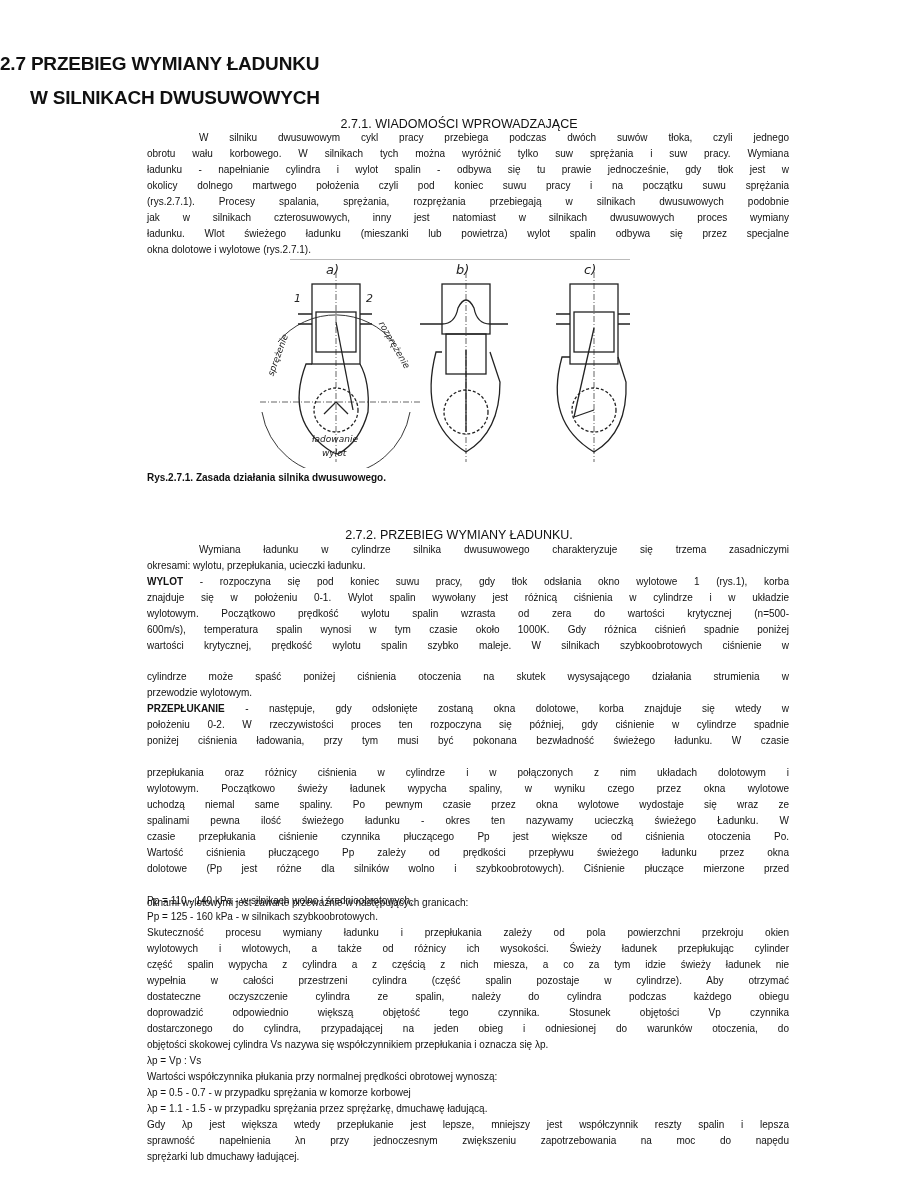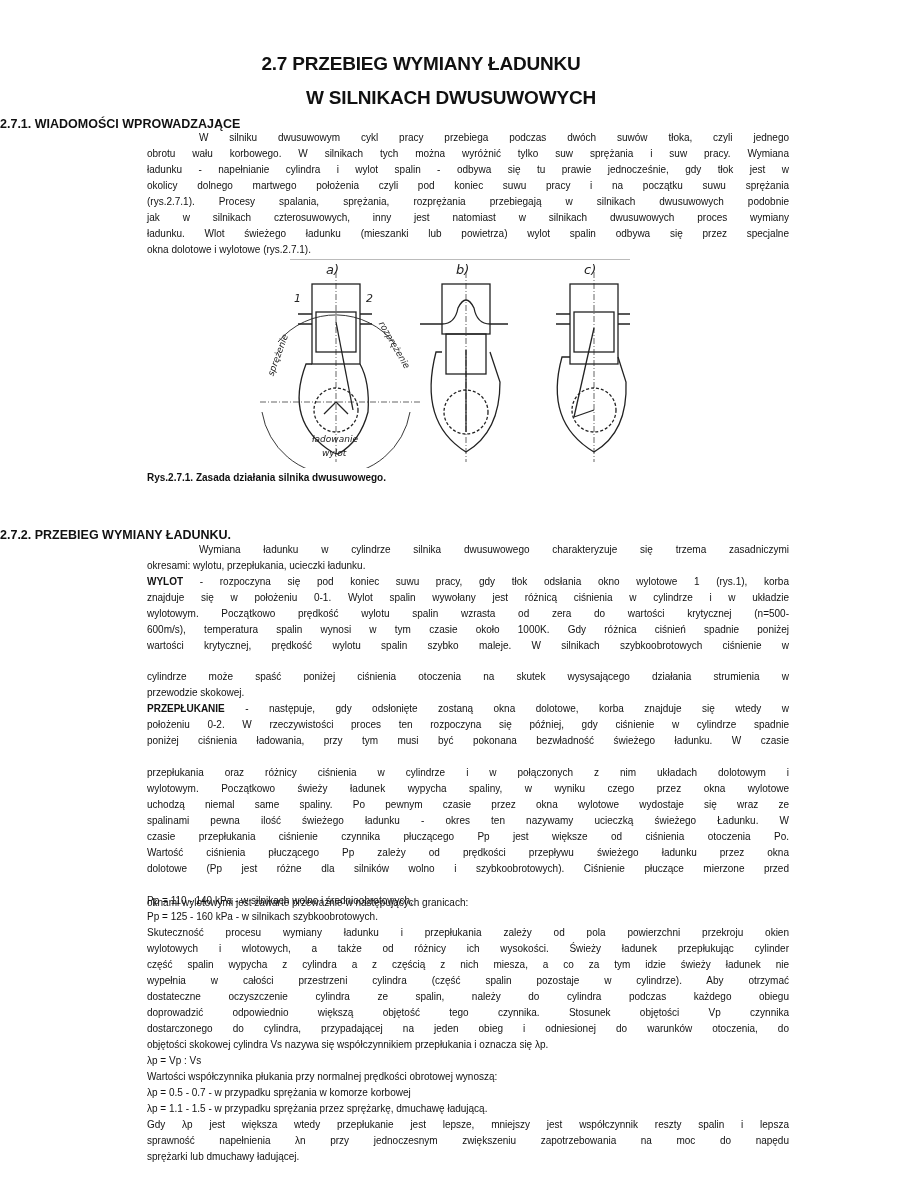--- a/index.html
+++ b/index.html
@@ -1,21 +1,21 @@
 <!DOCTYPE html>
 <html><head>
 <meta charset="utf-8">
 <style>
   html, body { margin: 0; padding: 0; background: #ffffff; }
   body { width: 918px; height: 1188px; position: relative; overflow: hidden; font-family: "Liberation Sans", sans-serif; color: #111; }
   .page { position: absolute; left: 0; top: 0; width: 918px; height: 1188px; }
-  .title { position: absolute; left: 0; width: 842px; text-align: center; font-weight: bold; font-size: 19px; line-height: 22px; letter-spacing: -0.2px; }
+  .title { position: absolute; left: 0; width: 842px; font-weight: bold; font-size: 19px; line-height: 22px; letter-spacing: -0.2px; }
   .t1 { top: 53px; }
   .t2 { top: 87px; margin-left: 30px; }
-  .sec { position: absolute; left: 0; width: 918px; font-weight: bold; font-size: 12.5px; }
+  .sec { position: absolute; left: 0; width: 918px; text-align: center; font-weight: normal; font-size: 12.5px; }
   .s1 { top: 117px; }
   .s2 { top: 528px; }
   .ln { position: absolute; left: 147px; width: 642px; font-size: 10px; line-height: 14px; white-space: nowrap; }
   .just { text-align: justify; text-align-last: justify; }
   .ind { padding-left: 52px; width: 590px; }
   .b { font-weight: bold; }
   .cap { position: absolute; left: 147px; top: 472px; font-size: 10px; font-weight: bold; }
   .fig { position: absolute; left: 250px; top: 262px; width: 420px; height: 206px; }
   .fig-label { position: absolute; font-family: "DejaVu Sans", sans-serif; font-style: italic; font-size: 13px; color: #222; }
   .rule { position: absolute; left: 290px; top: 259px; width: 340px; height: 1px; background: #bbb; }
@@ -92,21 +92,21 @@
 
   <div class="ln just ind" style="top:543px">Wymiana ładunku w cylindrze silnika dwusuwowego charakteryzuje się trzema zasadniczymi</div>
   <div class="ln" style="top:559px">okresami: wylotu, przepłukania, ucieczki ładunku.</div>
 
   <div class="ln just" style="top:575px"><span class="b">WYLOT</span><span> - rozpoczyna się pod koniec suwu pracy, gdy tłok odsłania okno wylotowe 1 (rys.1), korba</span></div>
   <div class="ln just" style="top:591px">znajduje się w położeniu 0-1. Wylot spalin wywołany jest różnicą ciśnienia w cylindrze i w układzie</div>
   <div class="ln just" style="top:607px">wylotowym. Początkowo prędkość wylotu spalin wzrasta od zera do wartości krytycznej (n=500-</div>
   <div class="ln just" style="top:623px">600m/s), temperatura spalin wynosi w tym czasie około 1000K. Gdy różnica ciśnień spadnie poniżej</div>
   <div class="ln just" style="top:639px">wartości krytycznej, prędkość wylotu spalin szybko maleje. W silnikach szybkoobrotowych ciśnienie w</div>
   <div class="ln just" style="top:670px">cylindrze może spaść poniżej ciśnienia otoczenia na skutek wysysającego działania strumienia w</div>
-  <div class="ln" style="top:686px">przewodzie skokowej.</div>
+  <div class="ln" style="top:686px">przewodzie wylotowym.</div>
 
   <div class="ln just" style="top:702px"><span class="b">PRZEPŁUKANIE</span><span> - następuje, gdy odsłonięte zostaną okna dolotowe, korba znajduje się wtedy w</span></div>
   <div class="ln just" style="top:718px">położeniu 0-2. W rzeczywistości proces ten rozpoczyna się później, gdy ciśnienie w cylindrze spadnie</div>
   <div class="ln just" style="top:734px">poniżej ciśnienia ładowania, przy tym musi być pokonana bezwładność świeżego ładunku. W czasie</div>
   <div class="ln just" style="top:766px">przepłukania oraz różnicy ciśnienia w cylindrze i w połączonych z nim układach dolotowym i</div>
   <div class="ln just" style="top:782px">wylotowym. Początkowo świeży ładunek wypycha spaliny, w wyniku czego przez okna wylotowe</div>
   <div class="ln just" style="top:798px">uchodzą niemal same spaliny. Po pewnym czasie przez okna wylotowe wydostaje się wraz ze</div>
   <div class="ln just" style="top:814px">spalinami pewna ilość świeżego ładunku - okres ten nazywamy ucieczką świeżego Ładunku. W</div>
   <div class="ln just" style="top:830px">czasie przepłukania ciśnienie czynnika płuczącego Pp jest większe od ciśnienia otoczenia Po.</div>
   <div class="ln just" style="top:846px">Wartość ciśnienia płuczącego Pp zależy od prędkości przepływu świeżego ładunku przez okna</div>

